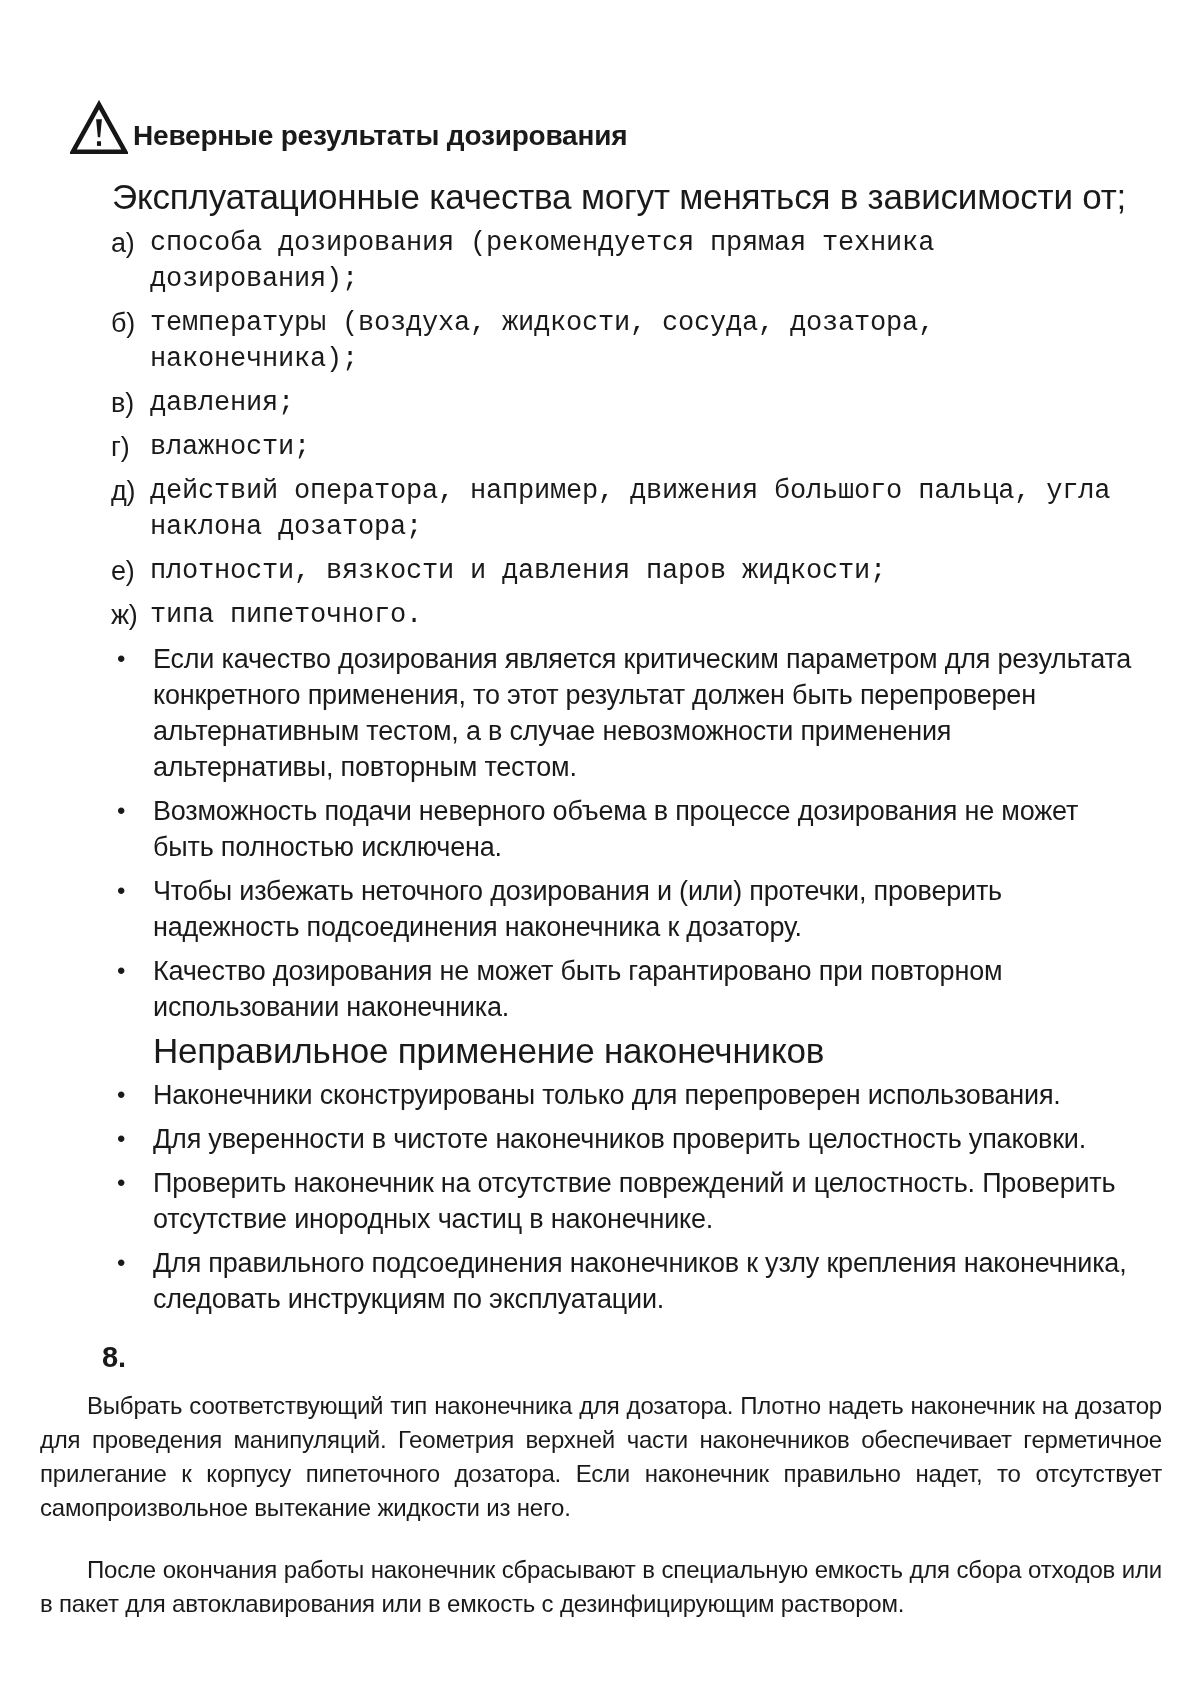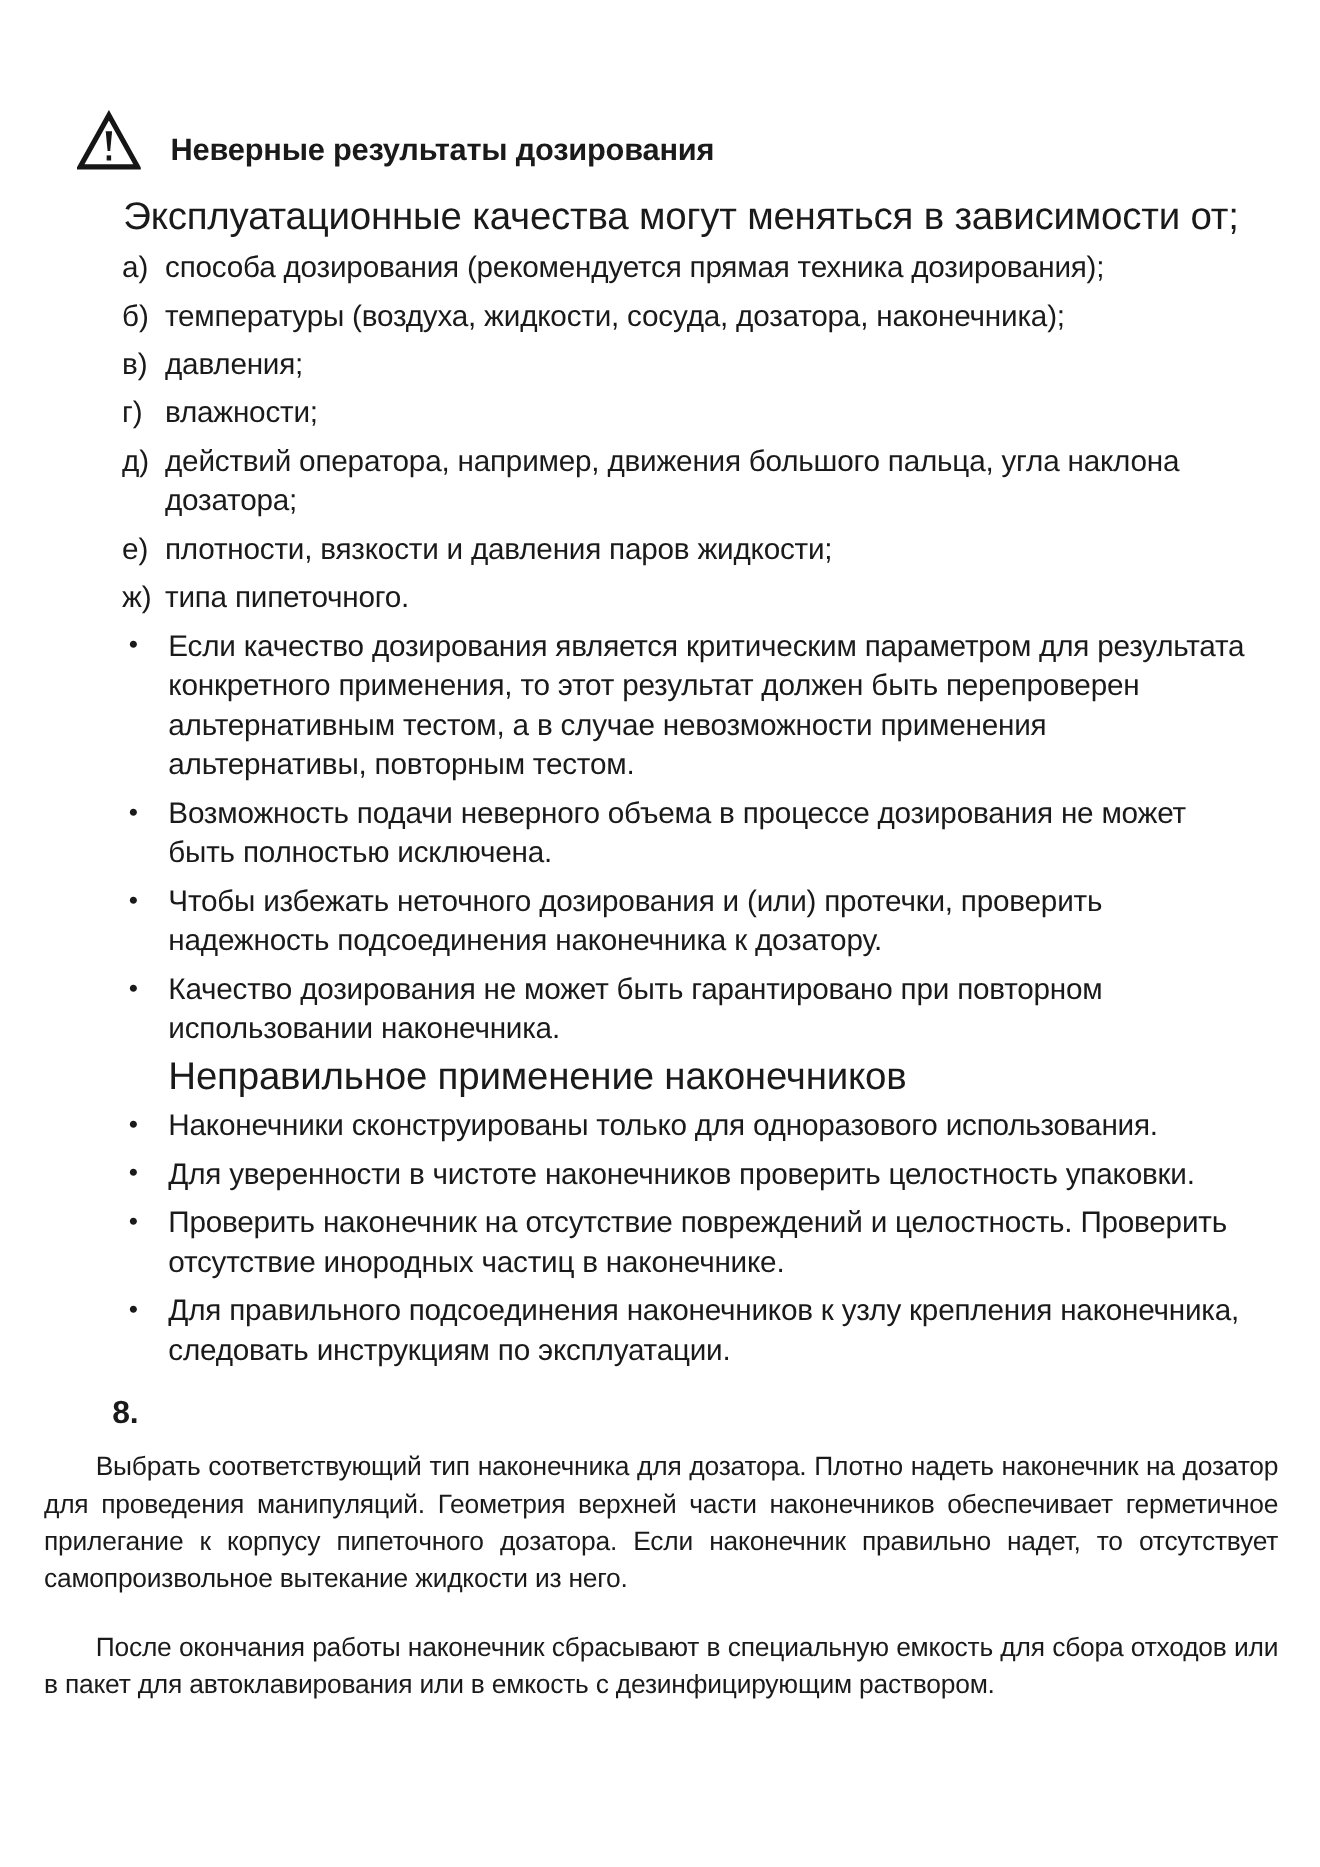--- a/index.html
+++ b/index.html
@@ -13,21 +13,21 @@
     font-family: "Liberation Sans", "DejaVu Sans", sans-serif;
     overflow: hidden;
     letter-spacing: -0.2px;
   }
 
   
   .warn-header {
     display: flex;
     align-items: center;
     margin: 100px 0 0 70px;
-    gap: 27px;
+    gap: 5px;
   }
   .warn-icon { width: 58px; height: 57px; flex: 0 0 auto; }
   .warn-title {
     font-size: 28px;
     font-weight: bold;
     padding-top: 14px;
     white-space: nowrap;
   }
 
   
@@ -39,21 +39,21 @@
 
   
   .lettered-list { margin: 10px 0 0 0; }
   .lrow {
     display: flex;
     margin: 0 60px 8px 111px;
     font-size: 27px;
     line-height: 36px;
   }
   .lmark { flex: 0 0 39px; }
-  .ltext { flex: 1; }
+  .ltext { flex: 1; font-family: Liberation Mono, monospace; }
 
   
   .bullet-list { margin: 4px 0 0 0; }
   .brow {
     display: flex;
     margin: 0 64px 8px 117px;
     font-size: 27px;
     line-height: 36px;
   }
   .bmark { flex: 0 0 36px; font-size: 24px; }
@@ -151,21 +151,21 @@
       <span class="bmark">•</span>
       <span class="btext">Качество дозирования не может быть гарантировано при повторном использовании наконечника.</span>
     </div>
   </div>
 
   <p class="subheading">Неправильное применение наконечников</p>
 
   <div class="bullet-list">
     <div class="brow">
       <span class="bmark">•</span>
-      <span class="btext">Наконечники сконструированы только для одноразового использования.</span>
+      <span class="btext">Наконечники сконструированы только для перепроверен использования.</span>
     </div>
     <div class="brow">
       <span class="bmark">•</span>
       <span class="btext">Для уверенности в чистоте наконечников проверить целостность упаковки.</span>
     </div>
     <div class="brow">
       <span class="bmark">•</span>
       <span class="btext">Проверить наконечник на отсутствие повреждений и целостность. Проверить отсутствие инородных частиц в наконечнике.</span>
     </div>
     <div class="brow">

